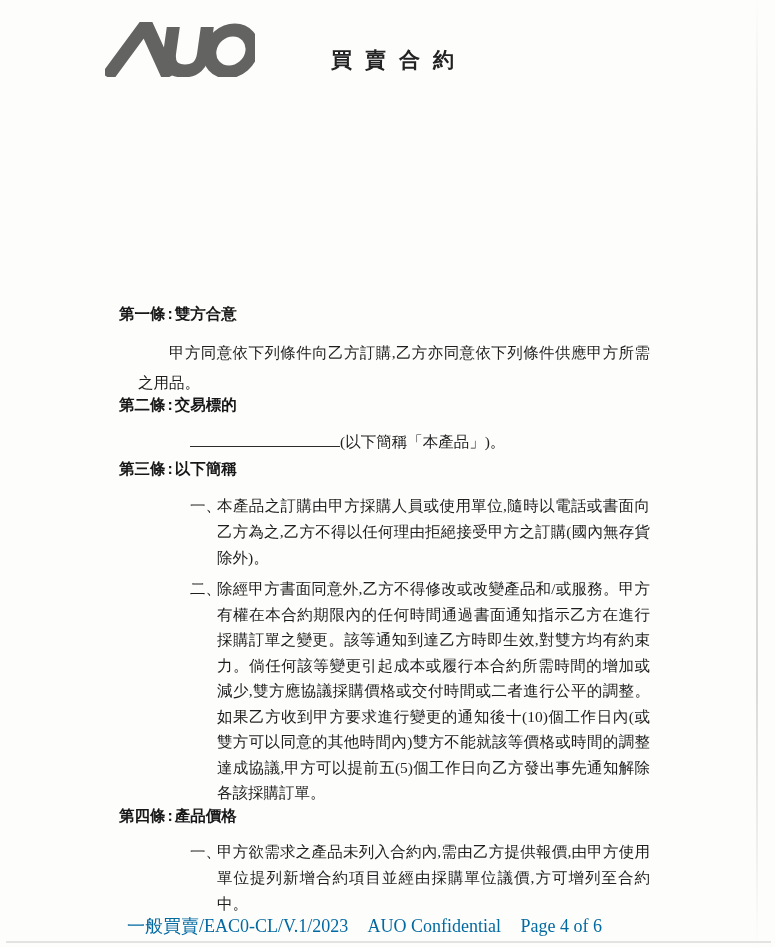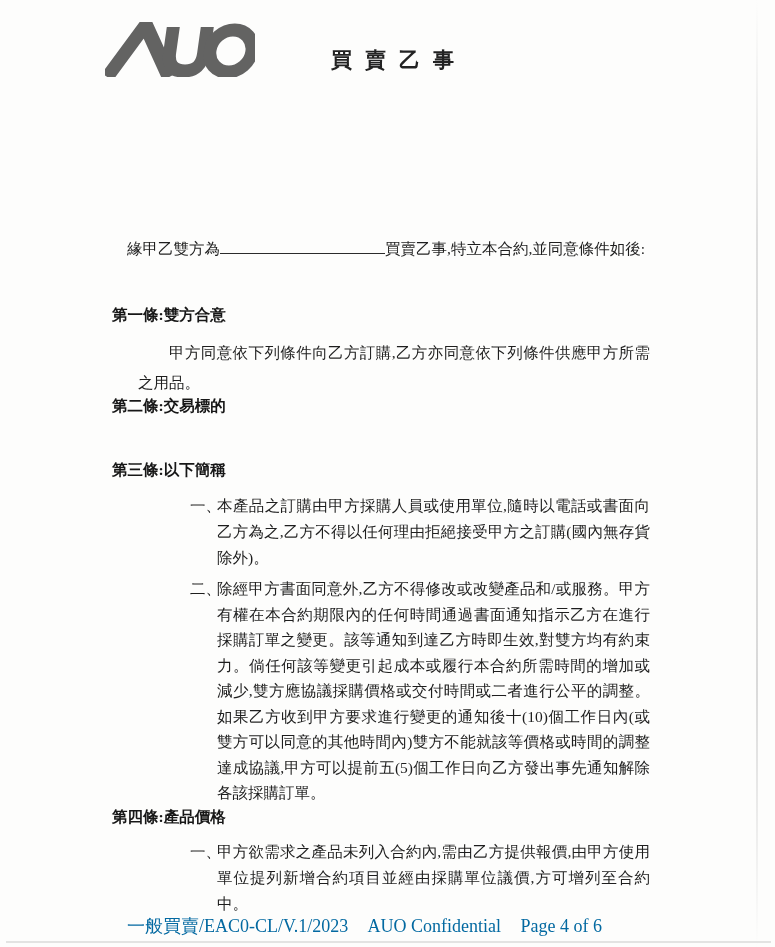--- a/index.html
+++ b/index.html
@@ -28,22 +28,22 @@
   .party2{left:240px;top:176px;}
   .preamble{left:127px;top:238px;}
   .blank{
     display:inline-block;height:14px;
     border-bottom:1.2px solid #2b2b2b;
     vertical-align:baseline;
   }
   .blank.w-preamble{width:165px;}
   .blank.w-product{width:150px;}
   .heading{
-    position:absolute;left:112px;
-    font-weight:700;white-space:nowrap;line-height:22px;color:#171717;
+    position:absolute;left:119px;
+    font-weight:700;white-space:nowrap;line-height:22px;color:#171717;font-family:Liberation Mono, monospace;
   }
   .h1{top:304px;} .h2{top:395px;} .h3{top:459px;} .h4{top:806px;}
   .para1{
     position:absolute;left:138px;top:338px;width:512px;
     line-height:30px;text-align:justify;text-indent:31px;
   }
   .product-line{position:absolute;left:190px;top:431px;white-space:nowrap;line-height:22px;}
   .item{position:absolute;left:190px;display:flex;align-items:flex-start;}
   .item-num{flex:none;width:27px;line-height:26px;}
   .item-text{
@@ -79,31 +79,31 @@
   <div class="logo" role="img" aria-label="AUO">
     <svg width="150" height="55" viewBox="0 0 150 55">
       <g transform="translate(6,0) skewX(-8)" stroke="#565656" fill="none" opacity="0.92">
         <path d="M4,55 L35,3 L66,55" stroke-width="14" stroke-linejoin="miter"></path>
         <path d="M63,5 L63,31 Q63,49 80,49 Q97,49 97,31 L97,5" stroke-width="13"></path>
         <circle cx="124" cy="29" r="21" stroke-width="13"></circle>
       </g>
     </svg>
   </div>
 
-  <div class="doc-title">買賣乙事</div>
+  <div class="doc-title">買賣合約</div>
 
 
-  <div class="line preamble">
-    <span>緣甲乙雙方為</span><span class="blank w-preamble"></span><span>買賣乙事,特立本合約,並同意條件如後:</span>
-  </div>
 
   <div class="heading h1">第一條:雙方合意</div>
   <div class="para1">甲方同意依下列條件向乙方訂購,乙方亦同意依下列條件供應甲方所需之用品。</div>
 
   <div class="heading h2">第二條:交易標的</div>
+  <div class="product-line">
+    <span class="blank w-product"></span><span>(以下簡稱「本產品」)。</span>
+  </div>
 
   <div class="heading h3">第三條:以下簡稱</div>
   <div class="item item3-1">
     <span class="item-num">一、</span>
     <span class="item-text">本產品之訂購由甲方採購人員或使用單位,隨時以電話或書面向乙方為之,乙方不得以任何理由拒絕接受甲方之訂購(國內無存貨除外)。</span>
   </div>
   <div class="item item3-2">
     <span class="item-num">二、</span>
     <span class="item-text">除經甲方書面同意外,乙方不得修改或改變產品和/或服務。甲方有權在本合約期限內的任何時間通過書面通知指示乙方在進行採購訂單之變更。該等通知到達乙方時即生效,對雙方均有約束力。倘任何該等變更引起成本或履行本合約所需時間的增加或減少,雙方應協議採購價格或交付時間或二者進行公平的調整。如果乙方收到甲方要求進行變更的通知後十(10)個工作日內(或雙方可以同意的其他時間內)雙方不能就該等價格或時間的調整達成協議,甲方可以提前五(5)個工作日向乙方發出事先通知解除各該採購訂單。</span>
   </div>

